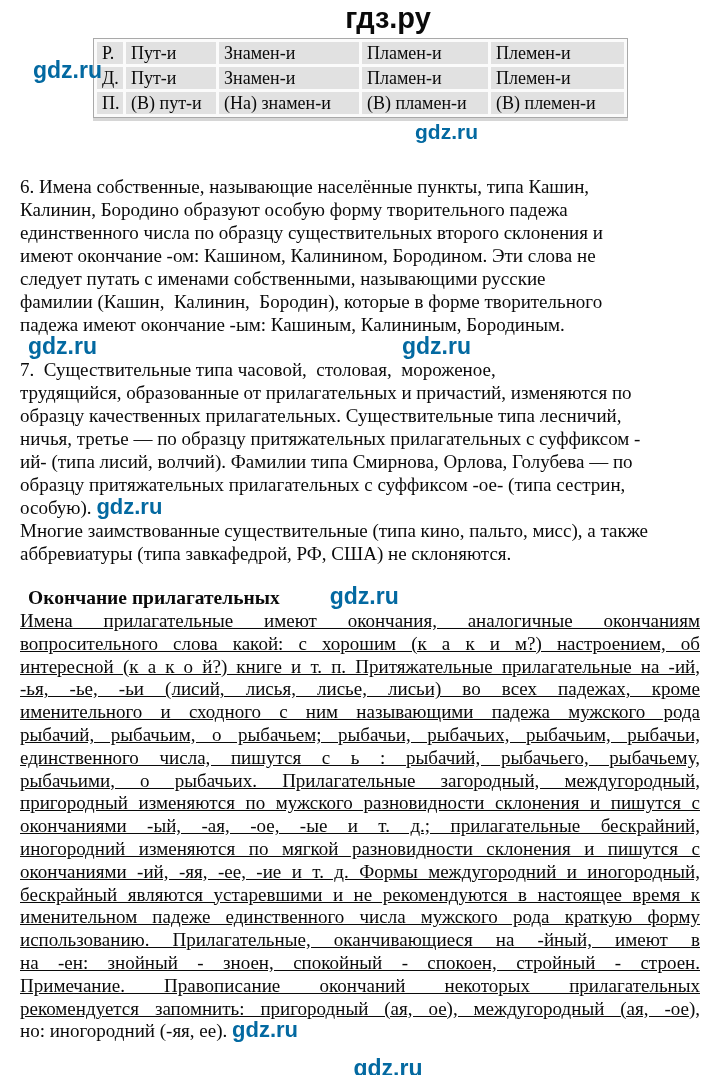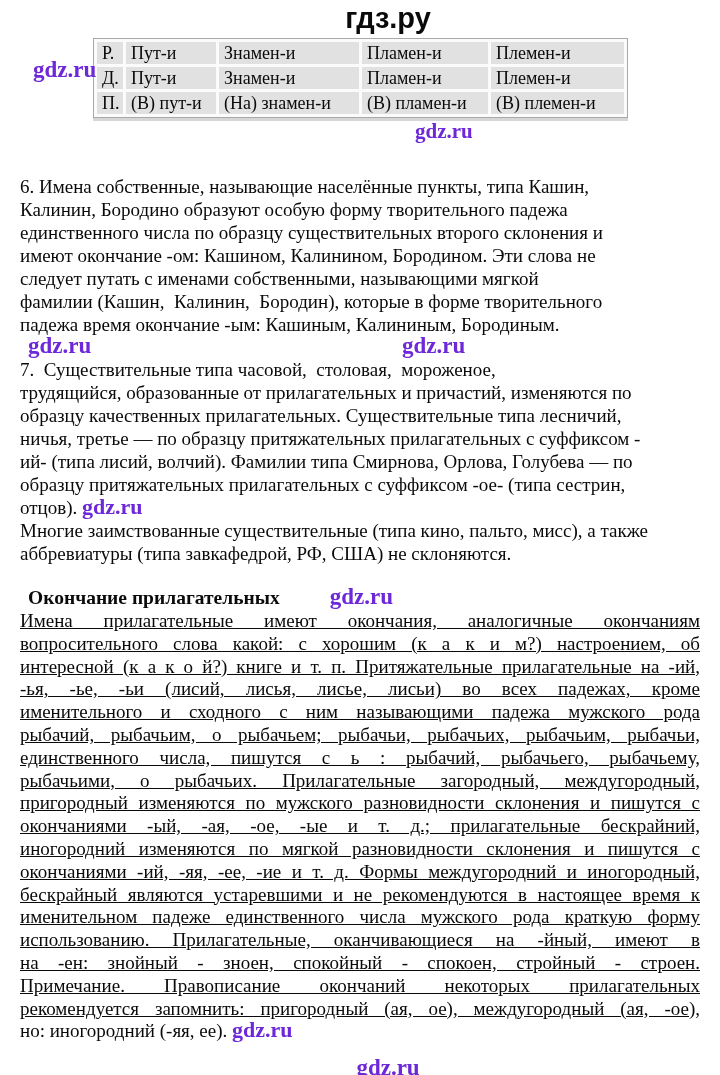--- a/index.html
+++ b/index.html
@@ -20,21 +20,21 @@
     border:1px solid #a9a9a9; background:#fbfbfb;
     box-shadow:0 3px 0 #d6d6d6;
   }
   .decl-table td {
     background:#e1e1e1; padding:0 5px; height:22px;
     font-size:18px; line-height:22px; white-space:pre; overflow:hidden;
   }
   col.c0{width:26px;} col.c1{width:90px;} col.c2{width:140px;} col.c3{width:126px;} col.c4{width:auto;}
   
   .wm {
-    font-family:Liberation Serif, serif; font-weight:bold; color:#6d28d9;
+    font-family:Liberation Sans, sans-serif; font-weight:bold; color:#0369a1;
   }
   .wm-left-table { position:absolute; left:33px; top:57px; font-size:23px; line-height:26px; }
   .wm-below-table { margin-left:415px; margin-top:2px; font-size:21px; line-height:23px; }
   .wm-row { position:relative; height:22px; }
   .wm-row .w1 { position:absolute; left:28px; top:-3px; font-size:23px; }
   .wm-row .w2 { position:absolute; left:402px; top:-3px; font-size:23px; }
   .wm-inline { font-size:22px; line-height:0; }
   .wm-heading { font-size:23px; line-height:0; margin-left:50px; }
   .wm-bottom { text-align:center; transform:translateX(28px); margin-top:13px; font-size:23px; line-height:24px; }
   
@@ -88,38 +88,38 @@
   </table>
 
   <div class="wm wm-left-table">gdz.ru</div>
   <div class="wm wm-below-table">gdz.ru</div>
 
   <div class="para para-6">
     <div class="pline">6. Имена собственные, называющие населённые пункты, типа Кашин,</div>
     <div class="pline">Калинин, Бородино образуют особую форму творительного падежа</div>
     <div class="pline">единственного числа по образцу существительных второго склонения и</div>
     <div class="pline">имеют окончание -ом: Кашином, Калинином, Бородином. Эти слова не</div>
-    <div class="pline">следует путать с именами собственными, называющими мягкой</div>
+    <div class="pline">следует путать с именами собственными, называющими русские</div>
     <div class="pline">фамилии (Кашин,  Калинин,  Бородин), которые в форме творительного</div>
-    <div class="pline">падежа время окончание -ым: Кашиным, Калининым, Бородиным.</div>
+    <div class="pline">падежа имеют окончание -ым: Кашиным, Калининым, Бородиным.</div>
   </div>
 
   <div class="wm-row">
     <span class="wm w1">gdz.ru</span>
     <span class="wm w2">gdz.ru</span>
   </div>
 
   <div class="para">
     <div class="pline">7.  Существительные типа часовой,  столовая,  мороженое,</div>
     <div class="pline">трудящийся, образованные от прилагательных и причастий, изменяются по</div>
     <div class="pline">образцу качественных прилагательных. Существительные типа лесничий,</div>
     <div class="pline">ничья, третье — по образцу притяжательных прилагательных с суффиксом -</div>
     <div class="pline">ий- (типа лисий, волчий). Фамилии типа Смирнова, Орлова, Голубева — по</div>
     <div class="pline">образцу притяжательных прилагательных с суффиксом -ое- (типа сестрин,</div>
-    <div class="pline"><span>отцов). </span><span class="wm wm-inline">gdz.ru</span></div>
+    <div class="pline"><span>особую). </span><span class="wm wm-inline">gdz.ru</span></div>
   </div>
 
   <div class="para">
     <div class="pline">Многие заимствованные существительные (типа кино, пальто, мисс), а также</div>
     <div class="pline">аббревиатуры (типа завкафедрой, РФ, США) не склоняются.</div>
   </div>
 
   <div class="heading-row">
     <span class="section-heading">Окончание прилагательных</span><span class="wm wm-heading">gdz.ru</span>
   </div>

